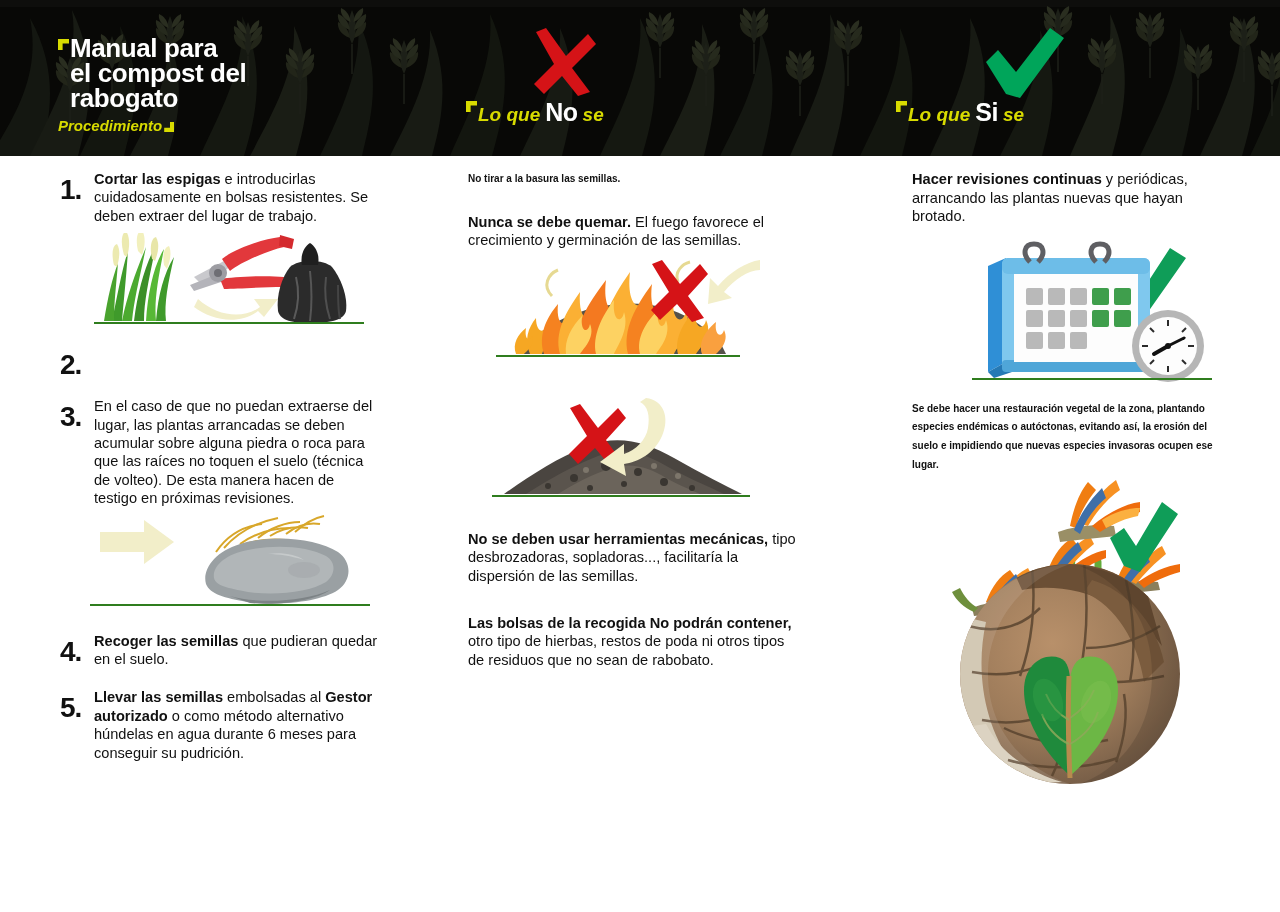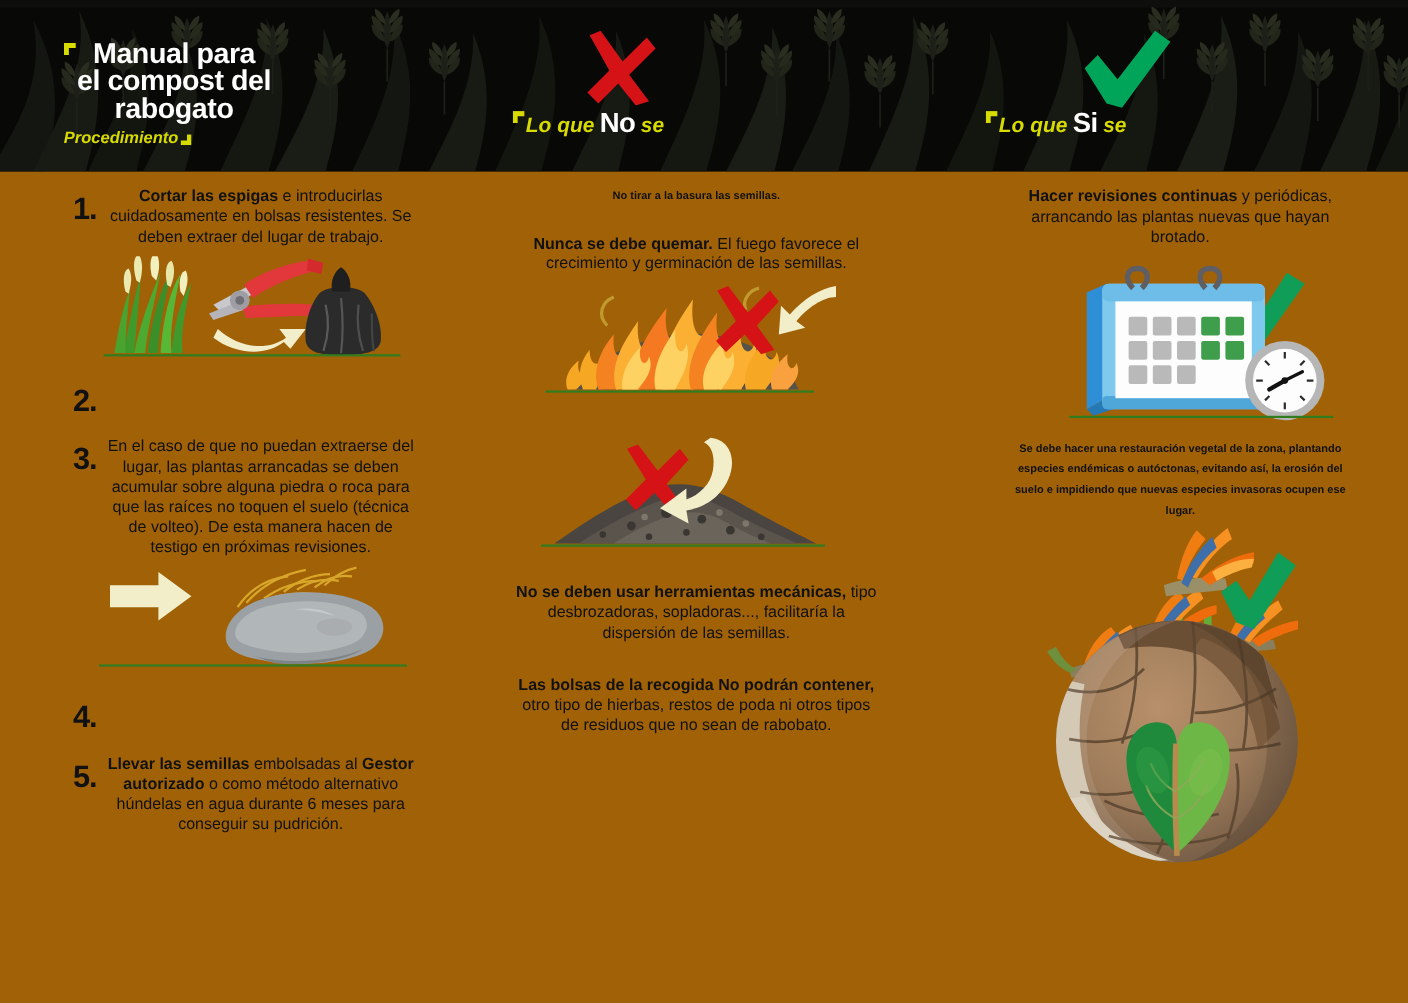--- a/index.html
+++ b/index.html
@@ -2,21 +2,21 @@
 <html><head>
 <meta charset="utf-8">
 <style>
   * { box-sizing: border-box; margin: 0; padding: 0; }
   html, body {
     width: 1280px; height: 912px;
     font-family: "Liberation Sans", sans-serif;
     background: #d8db00;
     overflow: hidden;
   }
-  .page { position: relative; width: 1280px; height: 912px; background: #a16207; text-align: center; }
+  .page { position: relative; width: 1280px; height: 912px; background: #ffffff; }
 
   
   .header {
     position: absolute; top: 0; left: 0; width: 1280px; height: 156px;
     background: #080806; overflow: hidden;
   }
   .header-topline { position:absolute; top:0; left:0; width:100%; height:7px; background:#0e0e0c; }
   .wheat-svg { position: absolute; top: 0; left: 0; width: 1280px; height: 156px; }
 
   .corner-tl {
@@ -319,20 +319,23 @@
         </g>
 
         <rect x="0" y="96" width="280" height="2" fill="#2f7d1e"></rect>
       </svg>
     </div>
 
     <div class="sp16"></div>
 
     <div class="step">
       <div class="step-num">4.</div>
+      <div class="ptxt">
+        <b>Recoger las semillas</b><span> que pudieran quedar en el suelo.</span>
+      </div>
     </div>
 
     <div class="sp20"></div>
 
     <div class="step">
       <div class="step-num">5.</div>
       <div class="ptxt">
         <b>Llevar las semillas</b><span> embolsadas al </span><b>Gestor autorizado</b><span> o como método alternativo húndelas en agua durante 6 meses para conseguir su pudrición.</span>
       </div>
     </div>

